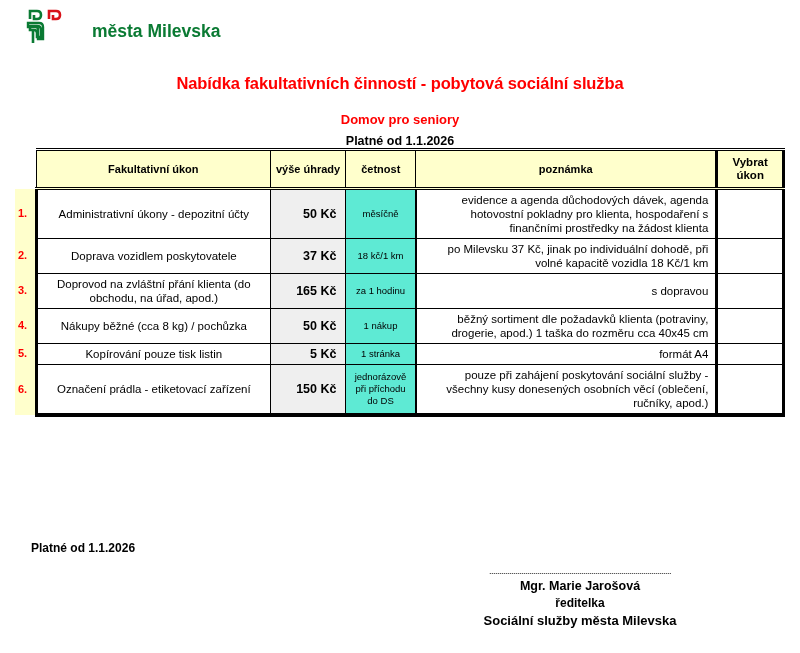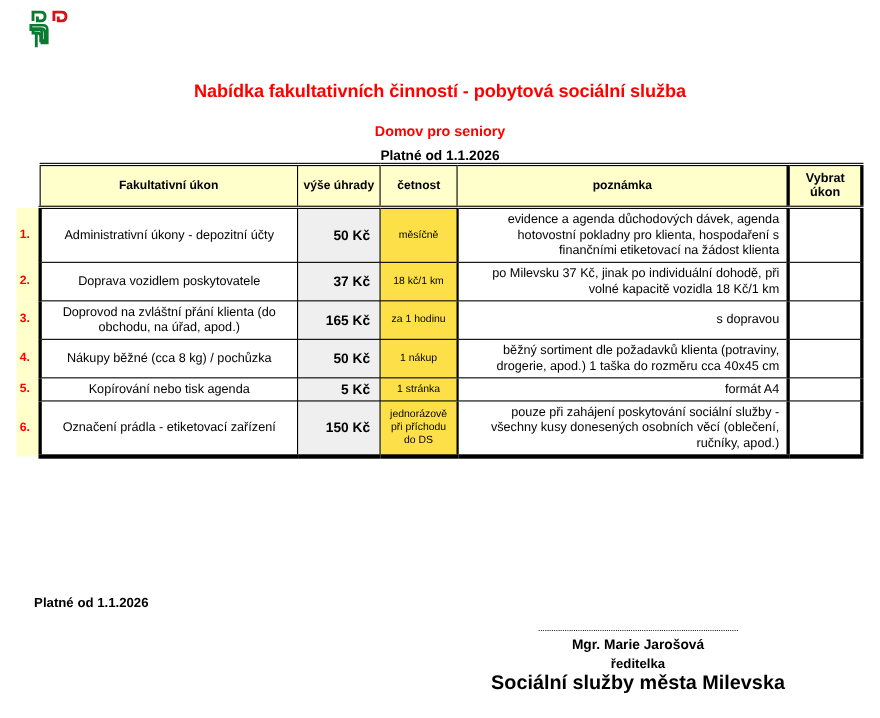--- a/index.html
+++ b/index.html
@@ -149,21 +149,21 @@
     background: #efefef;
     text-align: right;
     font-weight: bold;
     font-size: 12.5px;
     border-right: 1px solid #000000;
     border-bottom: 1px solid #000000;
     padding-right: 9px;
     margin-left: 38px;
   }
   .brow td.freq {
-    background: #fde047;
+    background: #5eead4;
     text-align: center;
     font-size: 9.5px;
     line-height: 12px;
     border-right: 2.5px solid #000000;
     border-bottom: 1px solid #000000;
   }
   .brow td.note {
     text-align: right;
     font-size: 11.5px;
     line-height: 14px;
@@ -226,21 +226,21 @@
     line-height: 17px;
     margin-top: 2px;
   }
   .sign-role {
     font-weight: bold;
     font-size: 12px;
     line-height: 17px;
   }
   .sign-org {
     font-weight: bold;
-    font-size: 18px;
+    font-size: 13px;
     line-height: 17px;
   }
 </style>
 </head>
 <body>
 
 <div class="logo-block">
   <svg class="logo-mark" viewBox="0 0 38 44" aria-hidden="true">
     <g fill="none" stroke-width="2.6" stroke-linecap="butt">
 
@@ -250,20 +250,21 @@
 
       <path d="M4 20 L11 20 Q15 20 15 24 L15 31 L11 31 L11 27 Q11 24 8 24 L4 24 Z" stroke="#0a7a33"></path>
 
       <path d="M7 24 L7 37" stroke="#0a7a33"></path>
     </g>
     <g fill="none" stroke="#0a7a33" stroke-width="2.4">
       <path d="M2 17 L13 17 Q17 17 17 21 L17 33 L12 33 L12 23 Q12 21 9 21 L2 21 Z"></path>
     </g>
   </svg>
   <div class="logo-text">
+    <div class="line2">města Milevska</div>
   </div>
 </div>
 
 <div class="title-wrap">
   <div class="doc-title">Nabídka fakultativních činností - pobytová sociální služba</div>
   <div class="doc-subtitle">Domov pro seniory</div>
   <div class="doc-valid">Platné od 1.1.2026</div>
 </div>
 
 <div class="table-area">
@@ -283,21 +284,21 @@
         <td>výše úhrady</td>
         <td>četnost</td>
         <td>poznámka</td>
         <td class="sel-hdr">Vybrat úkon</td>
       </tr>
     <tr class="brow first">
           <td class="num-cell">1.</td>
           <td class="task">Administrativní úkony - depozitní účty</td>
           <td class="price">50 Kč</td>
           <td class="freq">měsíčně</td>
-          <td class="note">evidence a agenda důchodových dávek, agenda hotovostní pokladny pro klienta, hospodaření s finančními etiketovací na žádost klienta</td>
+          <td class="note">evidence a agenda důchodových dávek, agenda hotovostní pokladny pro klienta, hospodaření s finančními prostředky na žádost klienta</td>
           <td class="sel"></td>
         </tr>
         <tr class="brow">
           <td class="num-cell">2.</td>
           <td class="task">Doprava vozidlem poskytovatele</td>
           <td class="price">37 Kč</td>
           <td class="freq">18 kč/1 km</td>
           <td class="note">po Milevsku 37 Kč, jinak po individuální dohodě, při volné kapacitě vozidla 18 Kč/1 km</td>
           <td class="sel"></td>
         </tr>
@@ -312,21 +313,21 @@
         <tr class="brow">
           <td class="num-cell">4.</td>
           <td class="task">Nákupy běžné (cca 8 kg) / pochůzka</td>
           <td class="price">50 Kč</td>
           <td class="freq">1 nákup</td>
           <td class="note">běžný sortiment dle požadavků klienta (potraviny, drogerie, apod.) 1 taška do rozměru cca 40x45 cm</td>
           <td class="sel"></td>
         </tr>
         <tr class="brow">
           <td class="num-cell">5.</td>
-          <td class="task">Kopírování nebo tisk agenda</td>
+          <td class="task">Kopírování pouze tisk listin</td>
           <td class="price">5 Kč</td>
           <td class="freq">1 stránka</td>
           <td class="note">formát A4</td>
           <td class="sel"></td>
         </tr>
         <tr class="brow last">
           <td class="num-cell">6.</td>
           <td class="task">Označení prádla - etiketovací zařízení</td>
           <td class="price">150 Kč</td>
           <td class="freq">jednorázově při příchodu do DS</td>

